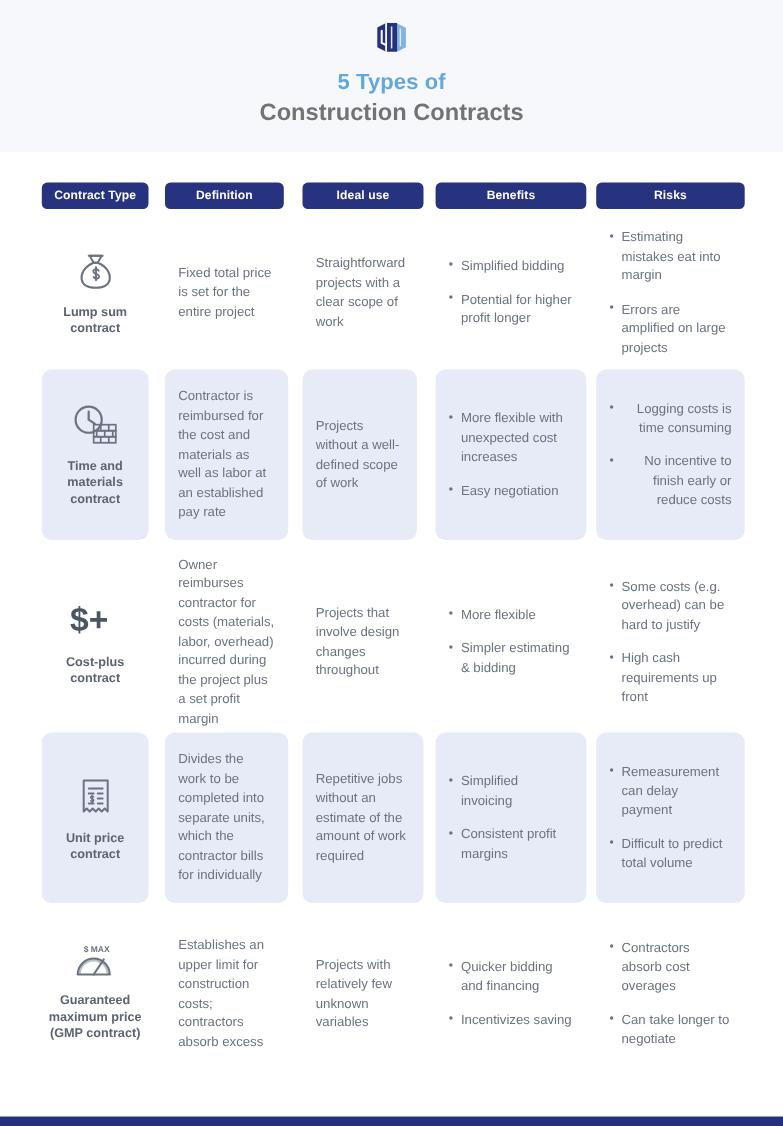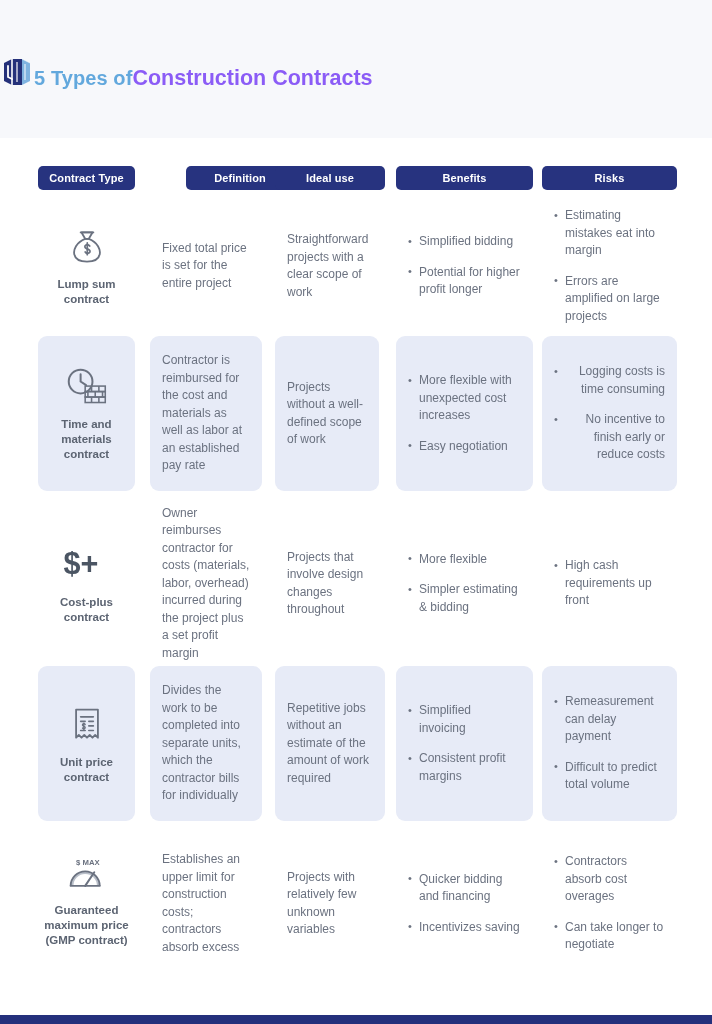--- a/index.html
+++ b/index.html
@@ -14,39 +14,39 @@
     position: relative;
     width: 712px; height: 1024px;
     background: #ffffff;
   }
 
   
   .header-band {
     position: absolute; left: 0; top: 0;
     width: 712px; height: 138px;
     background: #f7f8fb;
-    display: flex; flex-direction: row;
+    display: flex; flex-direction: column;
     align-items: center; justify-content: flex-start;
     padding-top: 17px;
   }
   .logo {
     width: 34px; height: 34px;
     margin-bottom: 12px;
     display: block;
   }
   .title-line1 {
     font-size: 20px; font-weight: bold;
     color: #62a8dd;
     letter-spacing: 0.1px;
     line-height: 24px;
     text-align: center;
   }
   .title-line2 {
     font-size: 21.5px; font-weight: bold;
-    color: #8b5cf6;
+    color: #737373;
     letter-spacing: 0.0px;
     line-height: 27px;
     margin-top: 2px;
     text-align: center;
   }
 
   
   .col-headers {
     position: absolute; left: 0; top: 166px;
     width: 712px; height: 24px;
@@ -152,21 +152,21 @@
         <path d="M17 7 L17 27" stroke="#ffffff" stroke-width="1.4" fill="none" opacity="0.85"></path>
         <path d="M25 9 L25 25" stroke="#ffffff" stroke-width="1.3" fill="none" opacity="0.75"></path>
       </svg>
     </span>
     <div class="title-line1">5 Types of</div>
     <div class="title-line2">Construction Contracts</div>
   </div>
 
   <div class="col-headers">
     <div class="pill" style="left:38px;  width:97px;">Contract Type</div>
-    <div class="pill" style="left:150px; width:108px;margin-left:36px;">Definition</div>
+    <div class="pill" style="left:150px; width:108px;">Definition</div>
     <div class="pill" style="left:275px; width:110px;">Ideal use</div>
     <div class="pill" style="left:396px; width:137px;">Benefits</div>
     <div class="pill" style="left:542px; width:135px;">Risks</div>
   </div>
 
   <div class="grid">
 
     <div class="row plain" style="height:140px;">
       <div class="cell type" style="left:38px;  width:97px;  top:0; height:140px;">
         <span class="icon-wrap">
@@ -254,20 +254,21 @@
         <div class="body-text">Projects that involve design changes throughout</div>
       </div>
       <div class="cell" style="left:396px; width:137px; top:0; height:165px;">
         <ul class="bullets">
             <li>More flexible</li>
             <li>Simpler estimating &amp; bidding</li>
           </ul>
       </div>
       <div class="cell" style="left:542px; width:135px; top:0; height:165px;">
         <ul class="bullets">
+            <li>Some costs (e.g. overhead) can be hard to justify</li>
             <li>High cash requirements up front</li>
           </ul>
       </div>
     </div>
 
     <div class="row shaded" style="height:165px;">
       <div class="cell type" style="left:38px;  width:97px;  top:0; height:155px;">
         <span class="icon-wrap">
           <svg width="38" height="40" viewBox="0 0 40 44">
             <path d="M8 5 L32 5 L32 36 L29 33 L26 36 L23 33 L20 36 L17 33 L14 36 L11 33 L8 36 Z" fill="none" stroke="#6b7280" stroke-width="2" stroke-linejoin="round"></path>

